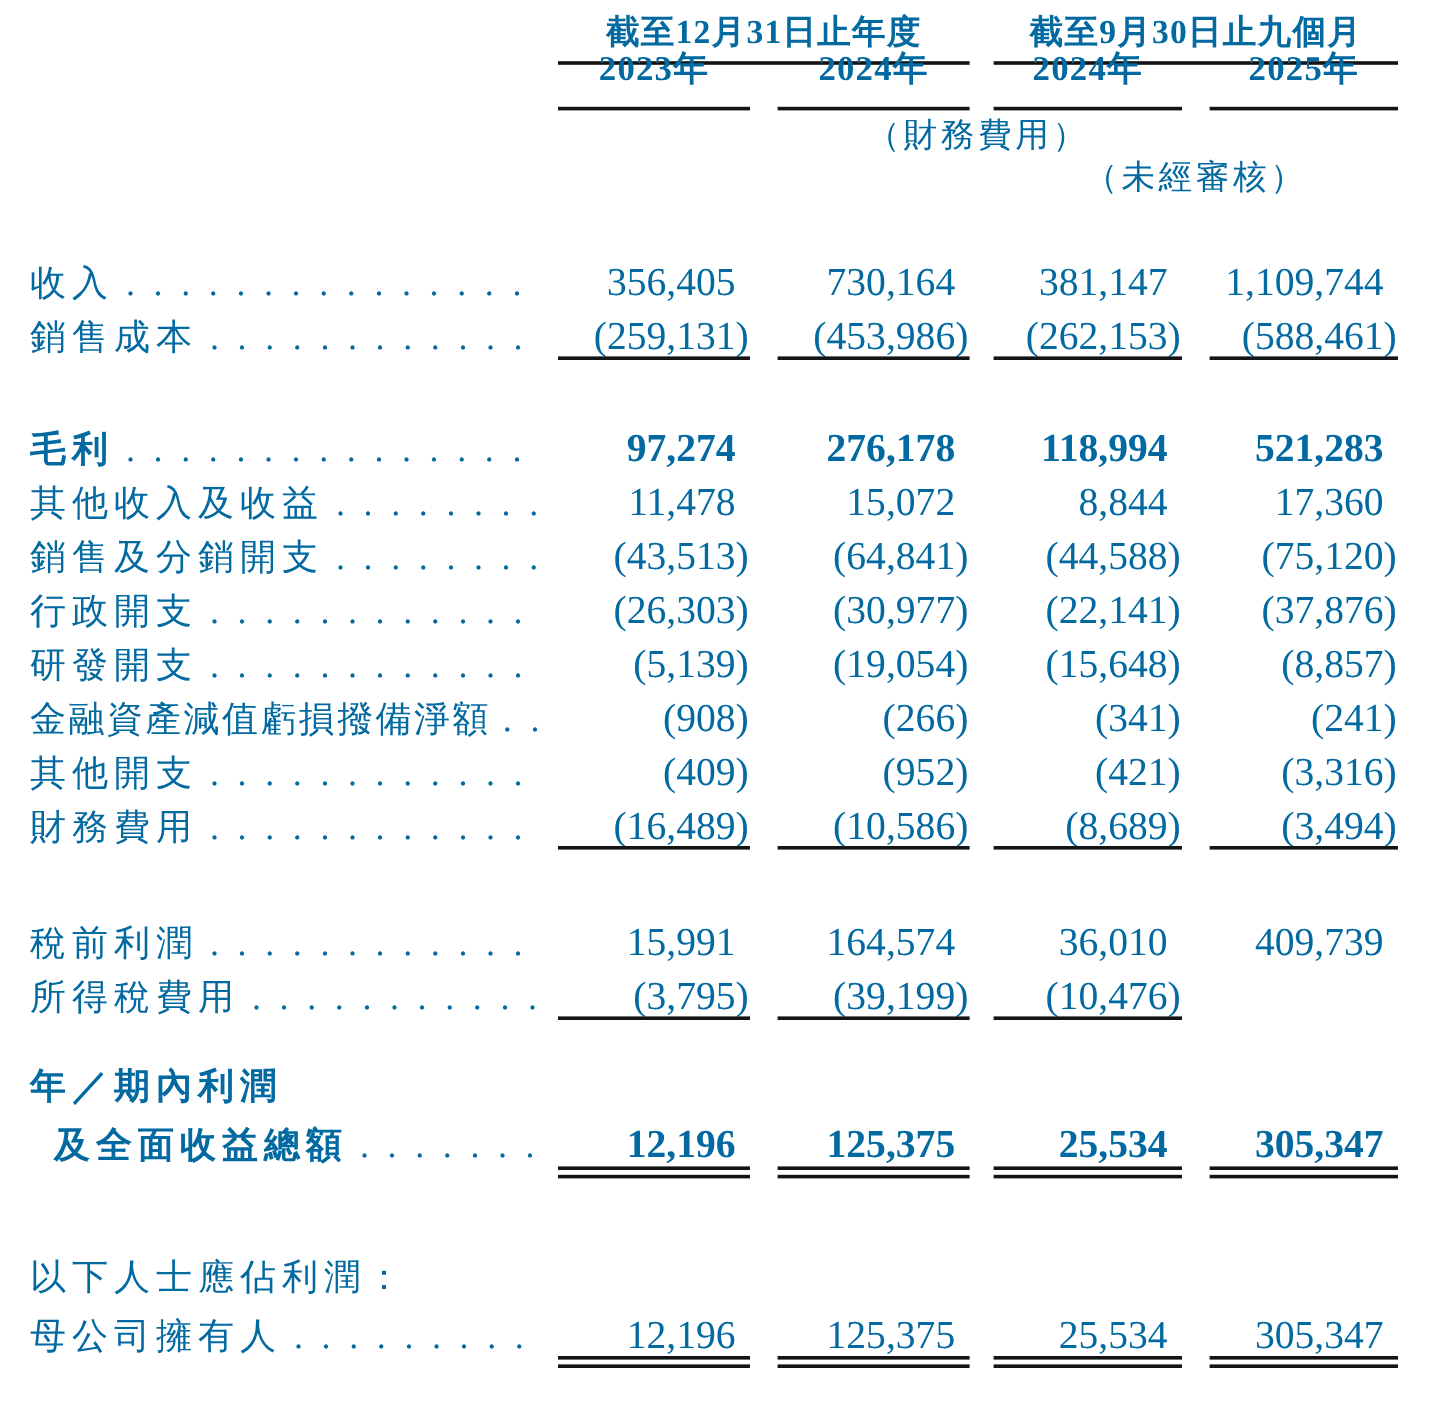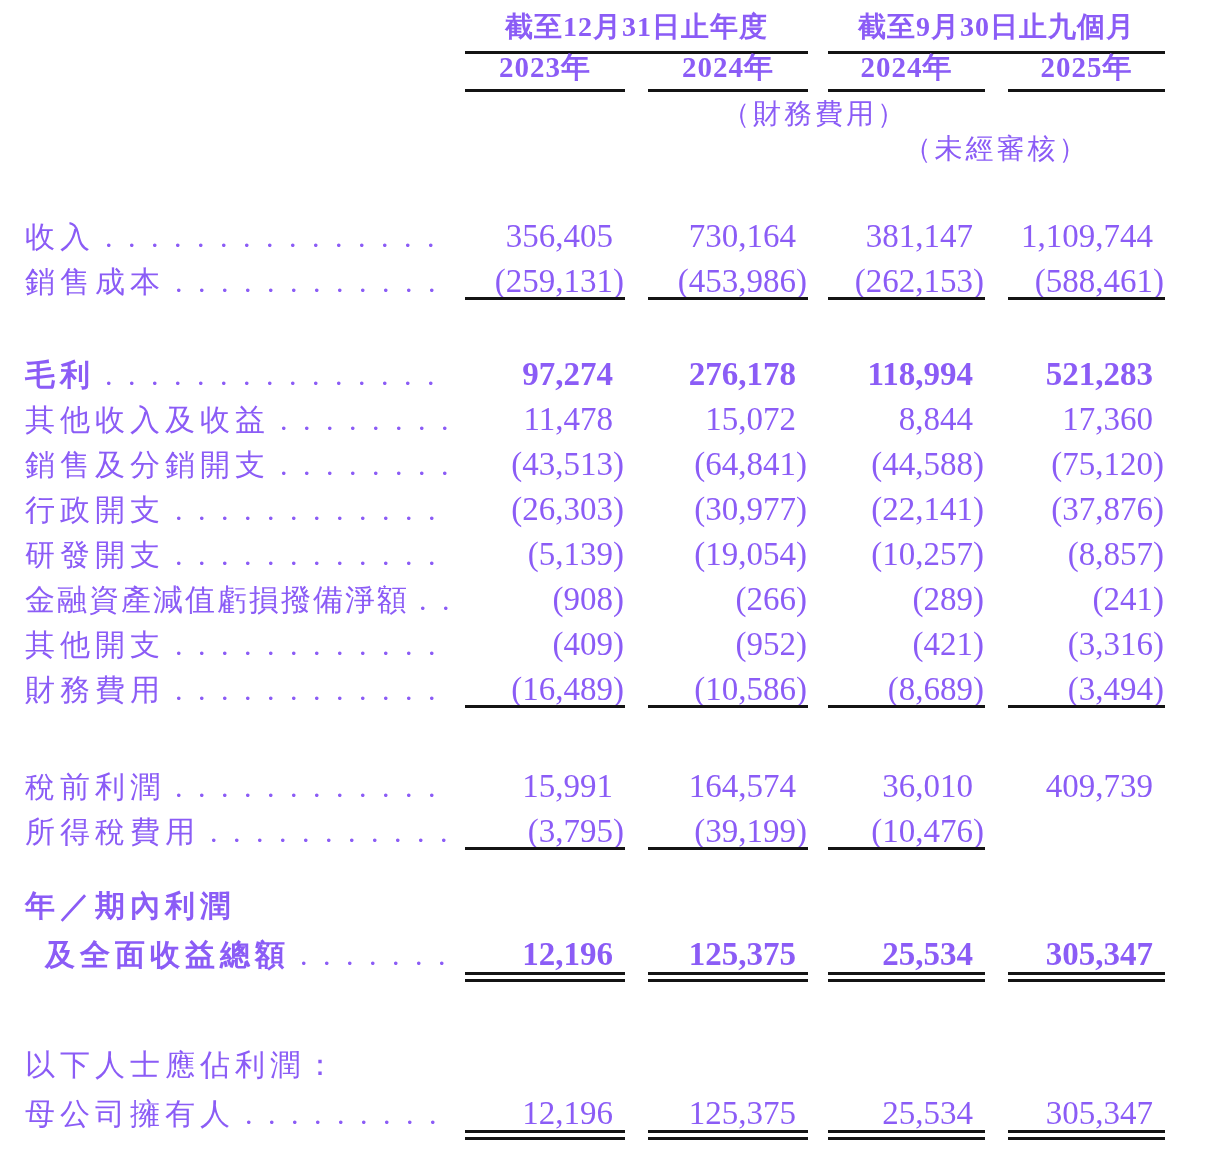--- a/index.html
+++ b/index.html
@@ -2,21 +2,21 @@
 <html><head>
 <meta charset="utf-8">
 <style>
   html,body { margin:0; padding:0; background:#ffffff; }
   .sheet {
     position:relative;
     width:1208px; height:1168px;
     box-sizing:border-box;
     padding:10px 0 0 25px;
     background:#ffffff;
-    color:#8b5cf6;
+    color:#0369a1;
     font-family:"Liberation Serif","DejaVu Serif",serif;
     overflow:hidden;
   }
   .c-label { flex:none; width:440px; display:flex; align-items:baseline; min-width:0; }
   .c1,.c2,.c3,.c4 { flex:none; box-sizing:border-box; text-align:right; position:relative; }
   .c1 { width:160px; }
   .c2 { width:160px; margin-left:23px; }
   .c3 { width:157px; margin-left:20px; }
   .c4 { width:157px; margin-left:23px; }
 
@@ -28,21 +28,21 @@
     border-bottom:3px solid #141414; padding-bottom:5px;
     white-space:nowrap;
   }
   .h-g1 { margin-left:440px; width:343px; }
   .h-g2 { margin-left:20px;  width:337px; }
 
   .h-years { display:flex; align-items:flex-end; height:38px; }
   .y {
     box-sizing:border-box; text-align:center;
     font-weight:bold; font-size:29px; letter-spacing:1px;
-    border-bottom:3px solid #141414; padding-bottom:1px;
+    border-bottom:3px solid #141414; padding-bottom:11px;
   }
   .y1 { margin-left:440px; width:160px; }
   .y2 { margin-left:23px;  width:160px; }
   .y3 { margin-left:20px;  width:157px; }
   .y4 { margin-left:23px;  width:157px; }
 
   .h-note1 { margin-left:440px; width:700px; text-align:center; font-size:28px; letter-spacing:3px; height:38px; line-height:44px; }
   .h-note2 { margin-left:803px; width:337px; text-align:center; font-size:28px; letter-spacing:3px; height:36px; line-height:38px; }
 
   
@@ -166,32 +166,32 @@
     <div class="c4 val paren">(37,876)</div>
   </div>
 
   <div class="r">
     <div class="c-label">
         <span class="lab">研發開支</span>
         <span class="dots">. . . . . . . . . . . . . . . . . . . . . . . . . . . . . . . . . . . . . . . . . . . . . . . . . . . . . . . . . . . . </span>
       </div>
     <div class="c1 val paren">(5,139)</div>
     <div class="c2 val paren">(19,054)</div>
-    <div class="c3 val paren">(10,257)</div>
+    <div class="c3 val paren">(15,648)</div>
     <div class="c4 val paren">(8,857)</div>
   </div>
 
   <div class="r">
     <div class="c-label">
         <span class="lab tight">金融資產減值虧損撥備淨額</span>
         <span class="dots">. . . . . . . . . . . . . . . . . . . . . . . . . . . . . . . . . . . . . . . . . . . . . . . . . . . . . . . . . . . . </span>
       </div>
     <div class="c1 val paren">(908)</div>
     <div class="c2 val paren">(266)</div>
-    <div class="c3 val paren">(289)</div>
+    <div class="c3 val paren">(341)</div>
     <div class="c4 val paren">(241)</div>
   </div>
 
   <div class="r">
     <div class="c-label">
         <span class="lab">其他開支</span>
         <span class="dots">. . . . . . . . . . . . . . . . . . . . . . . . . . . . . . . . . . . . . . . . . . . . . . . . . . . . . . . . . . . . </span>
       </div>
     <div class="c1 val paren">(409)</div>
     <div class="c2 val paren">(952)</div>

